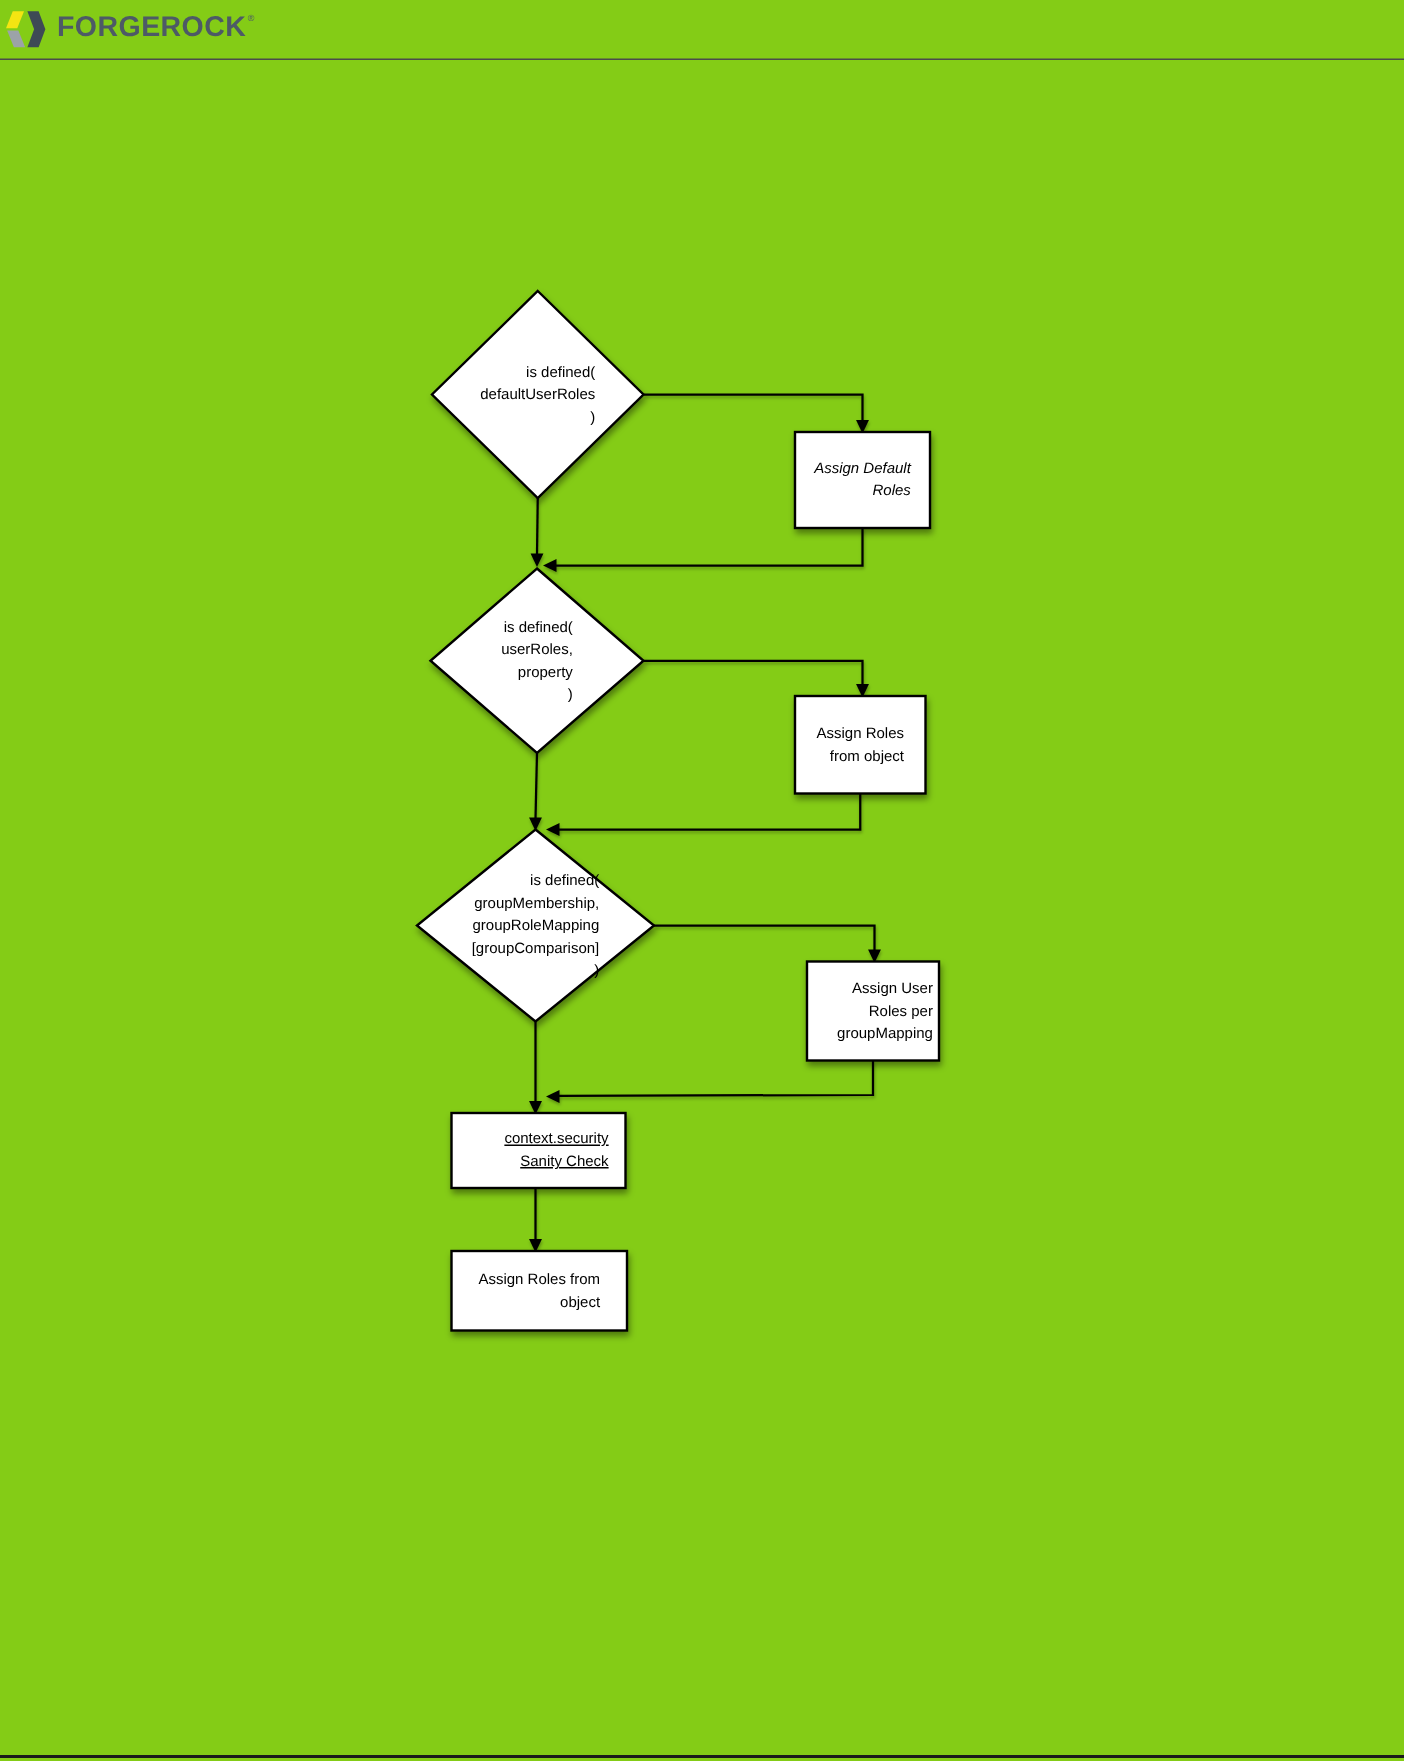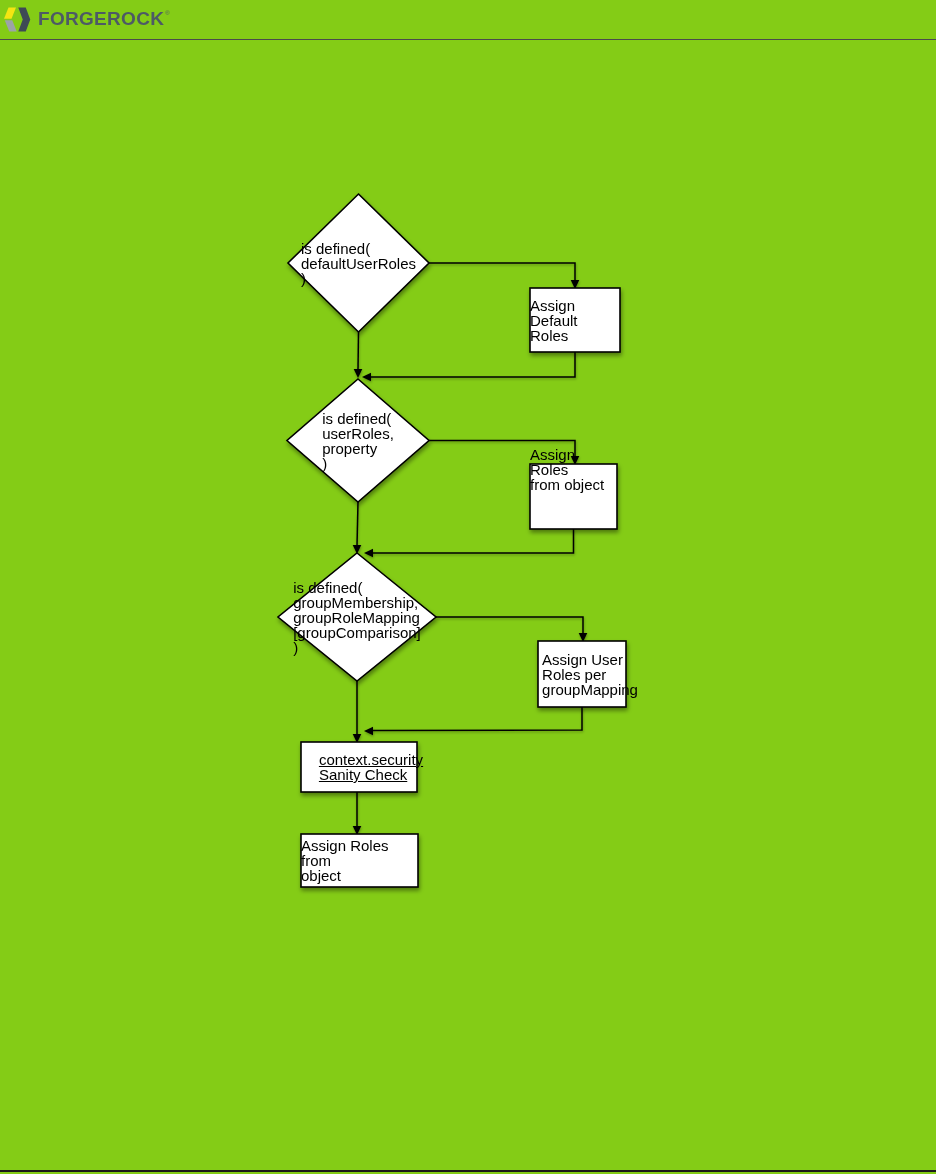--- a/index.html
+++ b/index.html
@@ -60,23 +60,23 @@
   .chart-svg {
     position: absolute;
     top: 0;
     left: 0;
   }
   .node-label {
     position: absolute;
     display: flex;
     align-items: center;
     justify-content: center;
-    text-align: left;
+    text-align: right;
     white-space: pre-line;
-    font-size: 15px;
+    font-size: 10px;
     line-height: 15px;
     color: #000000;
     pointer-events: none;
   }
 </style>
 </head>
 <body>
 
 <div class="page">
 
@@ -138,27 +138,27 @@
         <polygon points="357,553 436,617 357,681 278,617"></polygon>
         <rect x="538" y="641" width="88" height="66"></rect>
         <rect x="301" y="742" width="116" height="50"></rect>
         <rect x="301" y="834" width="117" height="53"></rect>
       </g>
     </svg>
 
     <div class="node-label" style="left:288px; top:194px; width:141px; height:138px;">is defined(
 defaultUserRoles
 )</div>
-    <div class="node-label" style="left:530px; top:288px; width:90px; height:64px;">Assign Default
+    <div class="node-label" style="left:530px; top:288px; width:90px; height:64px;font-style:italic;">Assign Default
 Roles</div>
     <div class="node-label" style="left:287px; top:379px; width:142px; height:123px;">is defined(
 userRoles,
 property
 )</div>
-    <div class="node-label" style="left:530px; top:437px; width:87px; height:65px;border-radius:32px;">Assign Roles
+    <div class="node-label" style="left:530px; top:464px; width:87px; height:65px;border-radius:32px;">Assign Roles
 from object</div>
     <div class="node-label" style="left:278px; top:553px; width:158px; height:128px;">is defined(
 groupMembership,
 groupRoleMapping
 [groupComparison]
 )</div>
     <div class="node-label" style="left:538px; top:641px; width:88px; height:66px;padding-left:16px;">Assign User
 Roles per
 groupMapping</div>
     <div class="node-label" style="left:301px; top:742px; width:140px; height:50px;text-decoration:underline;">context.security

